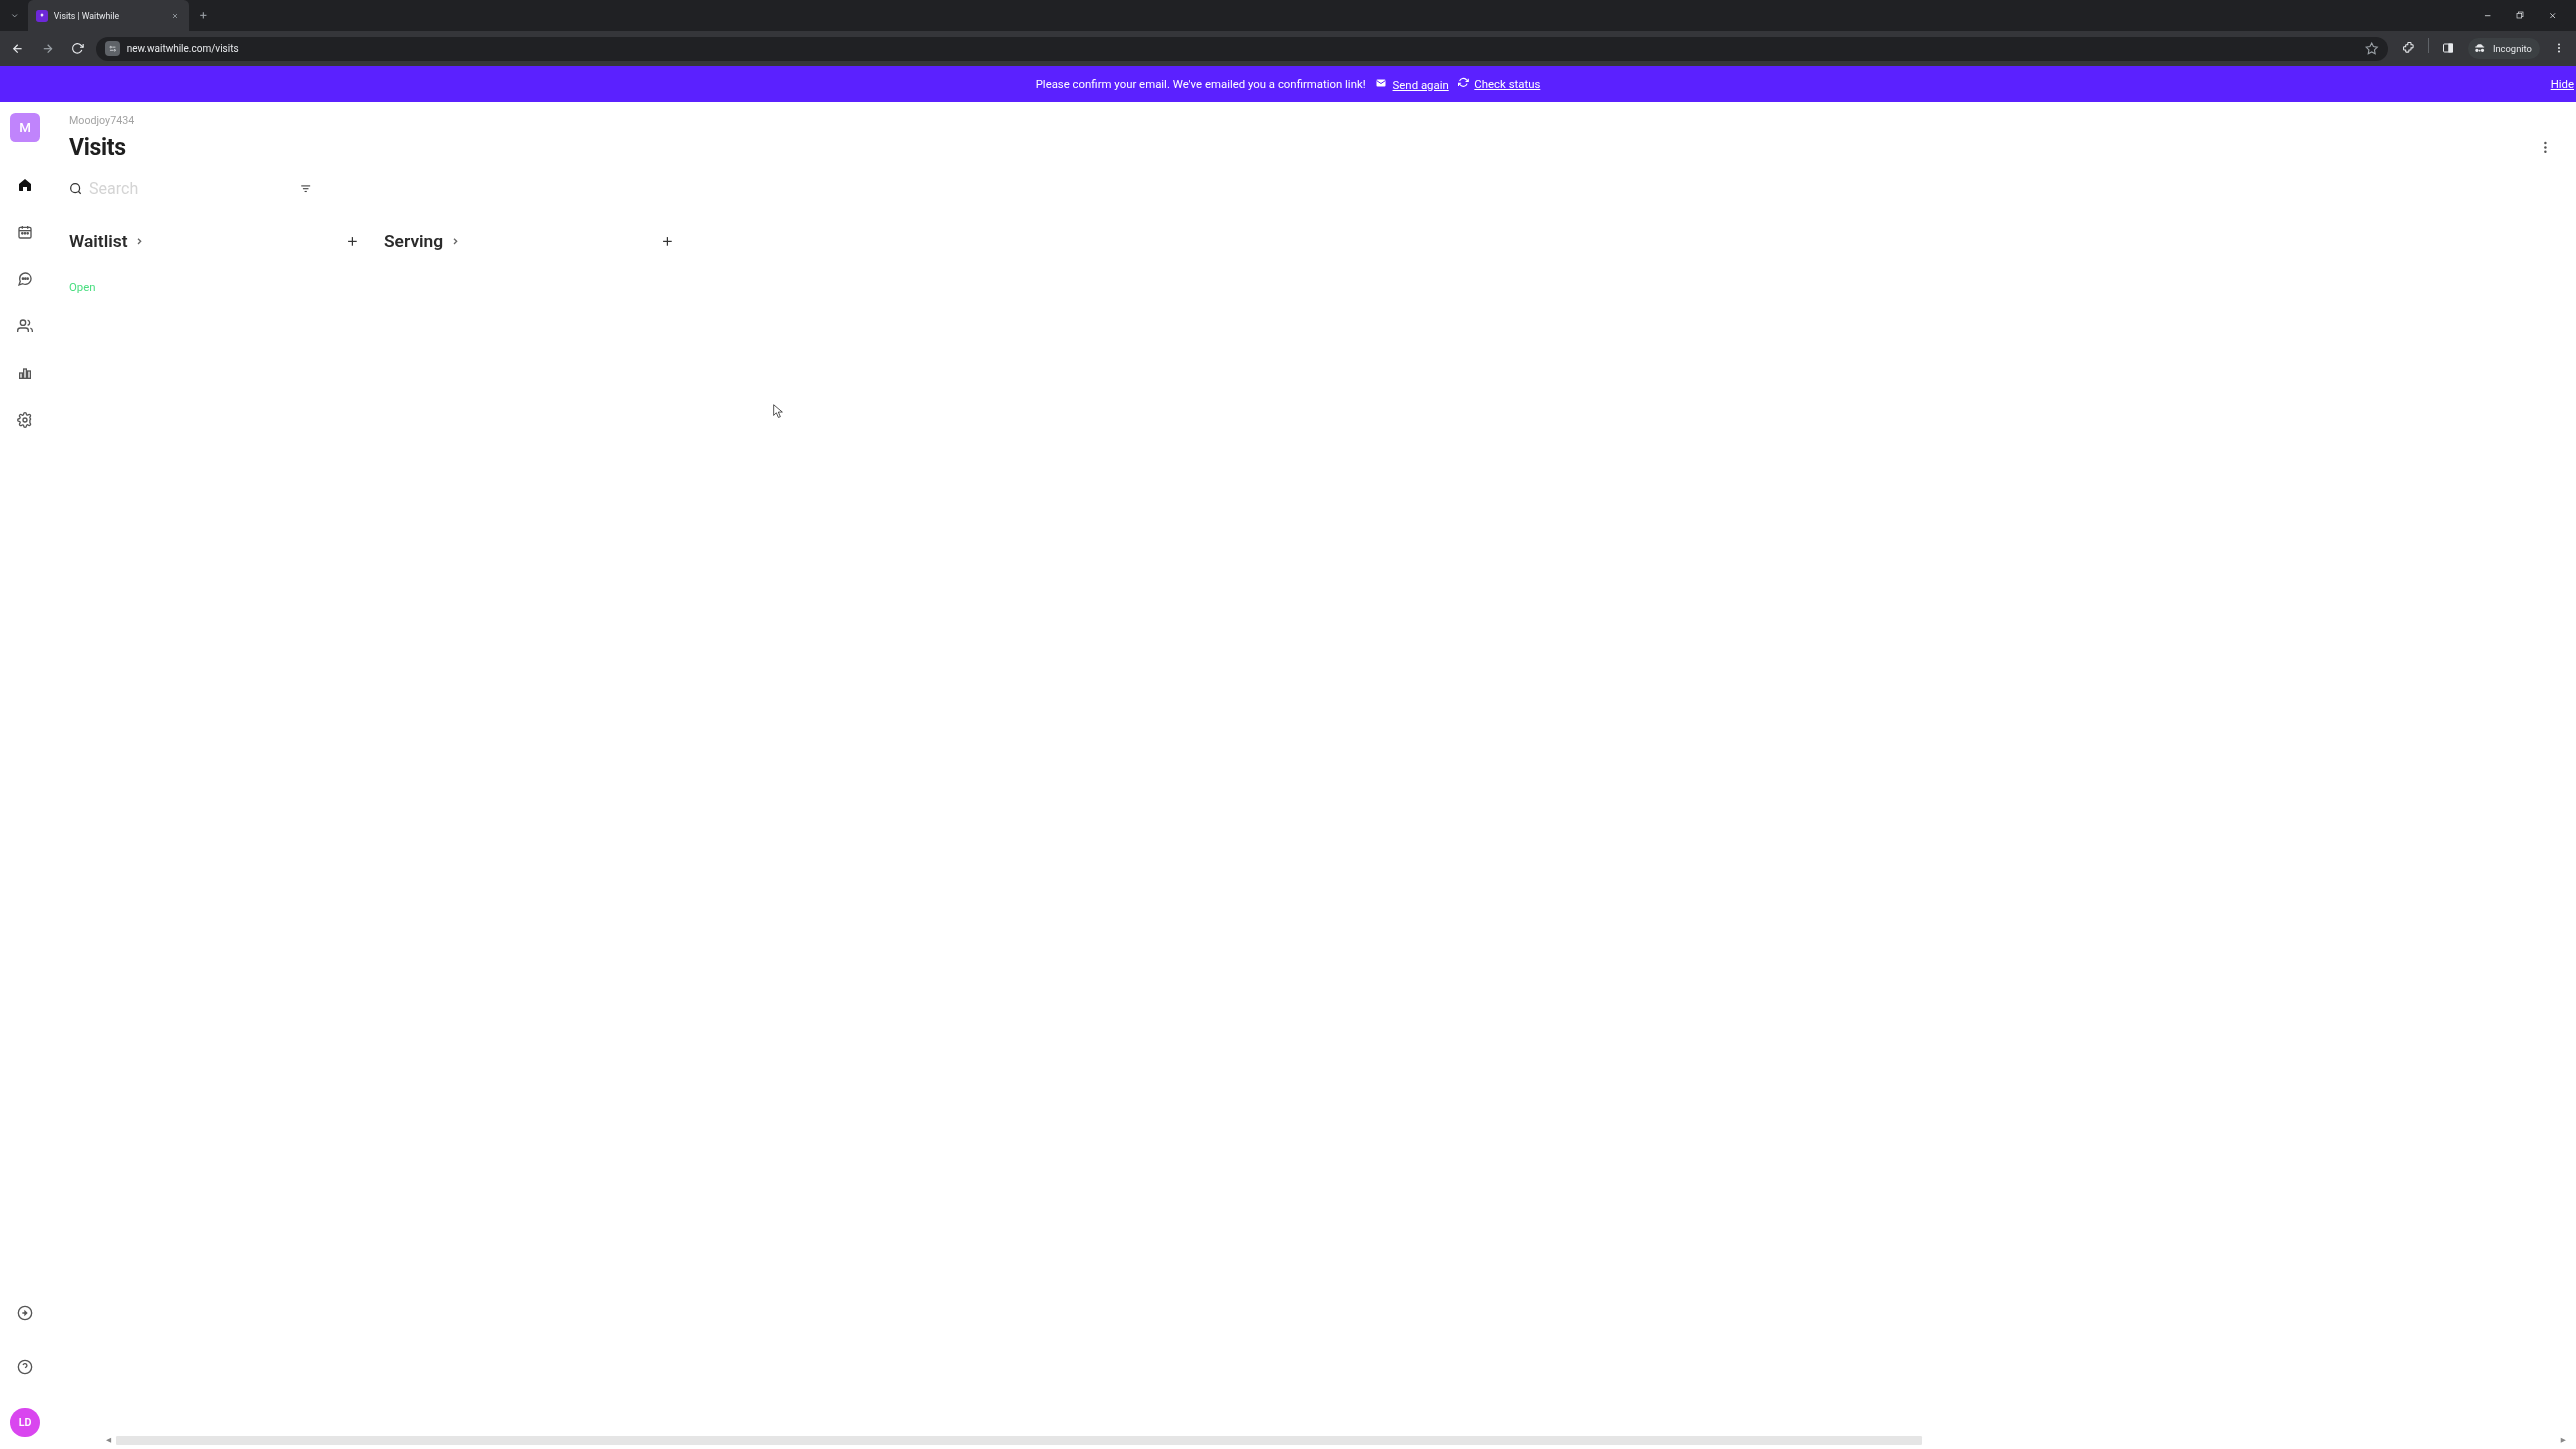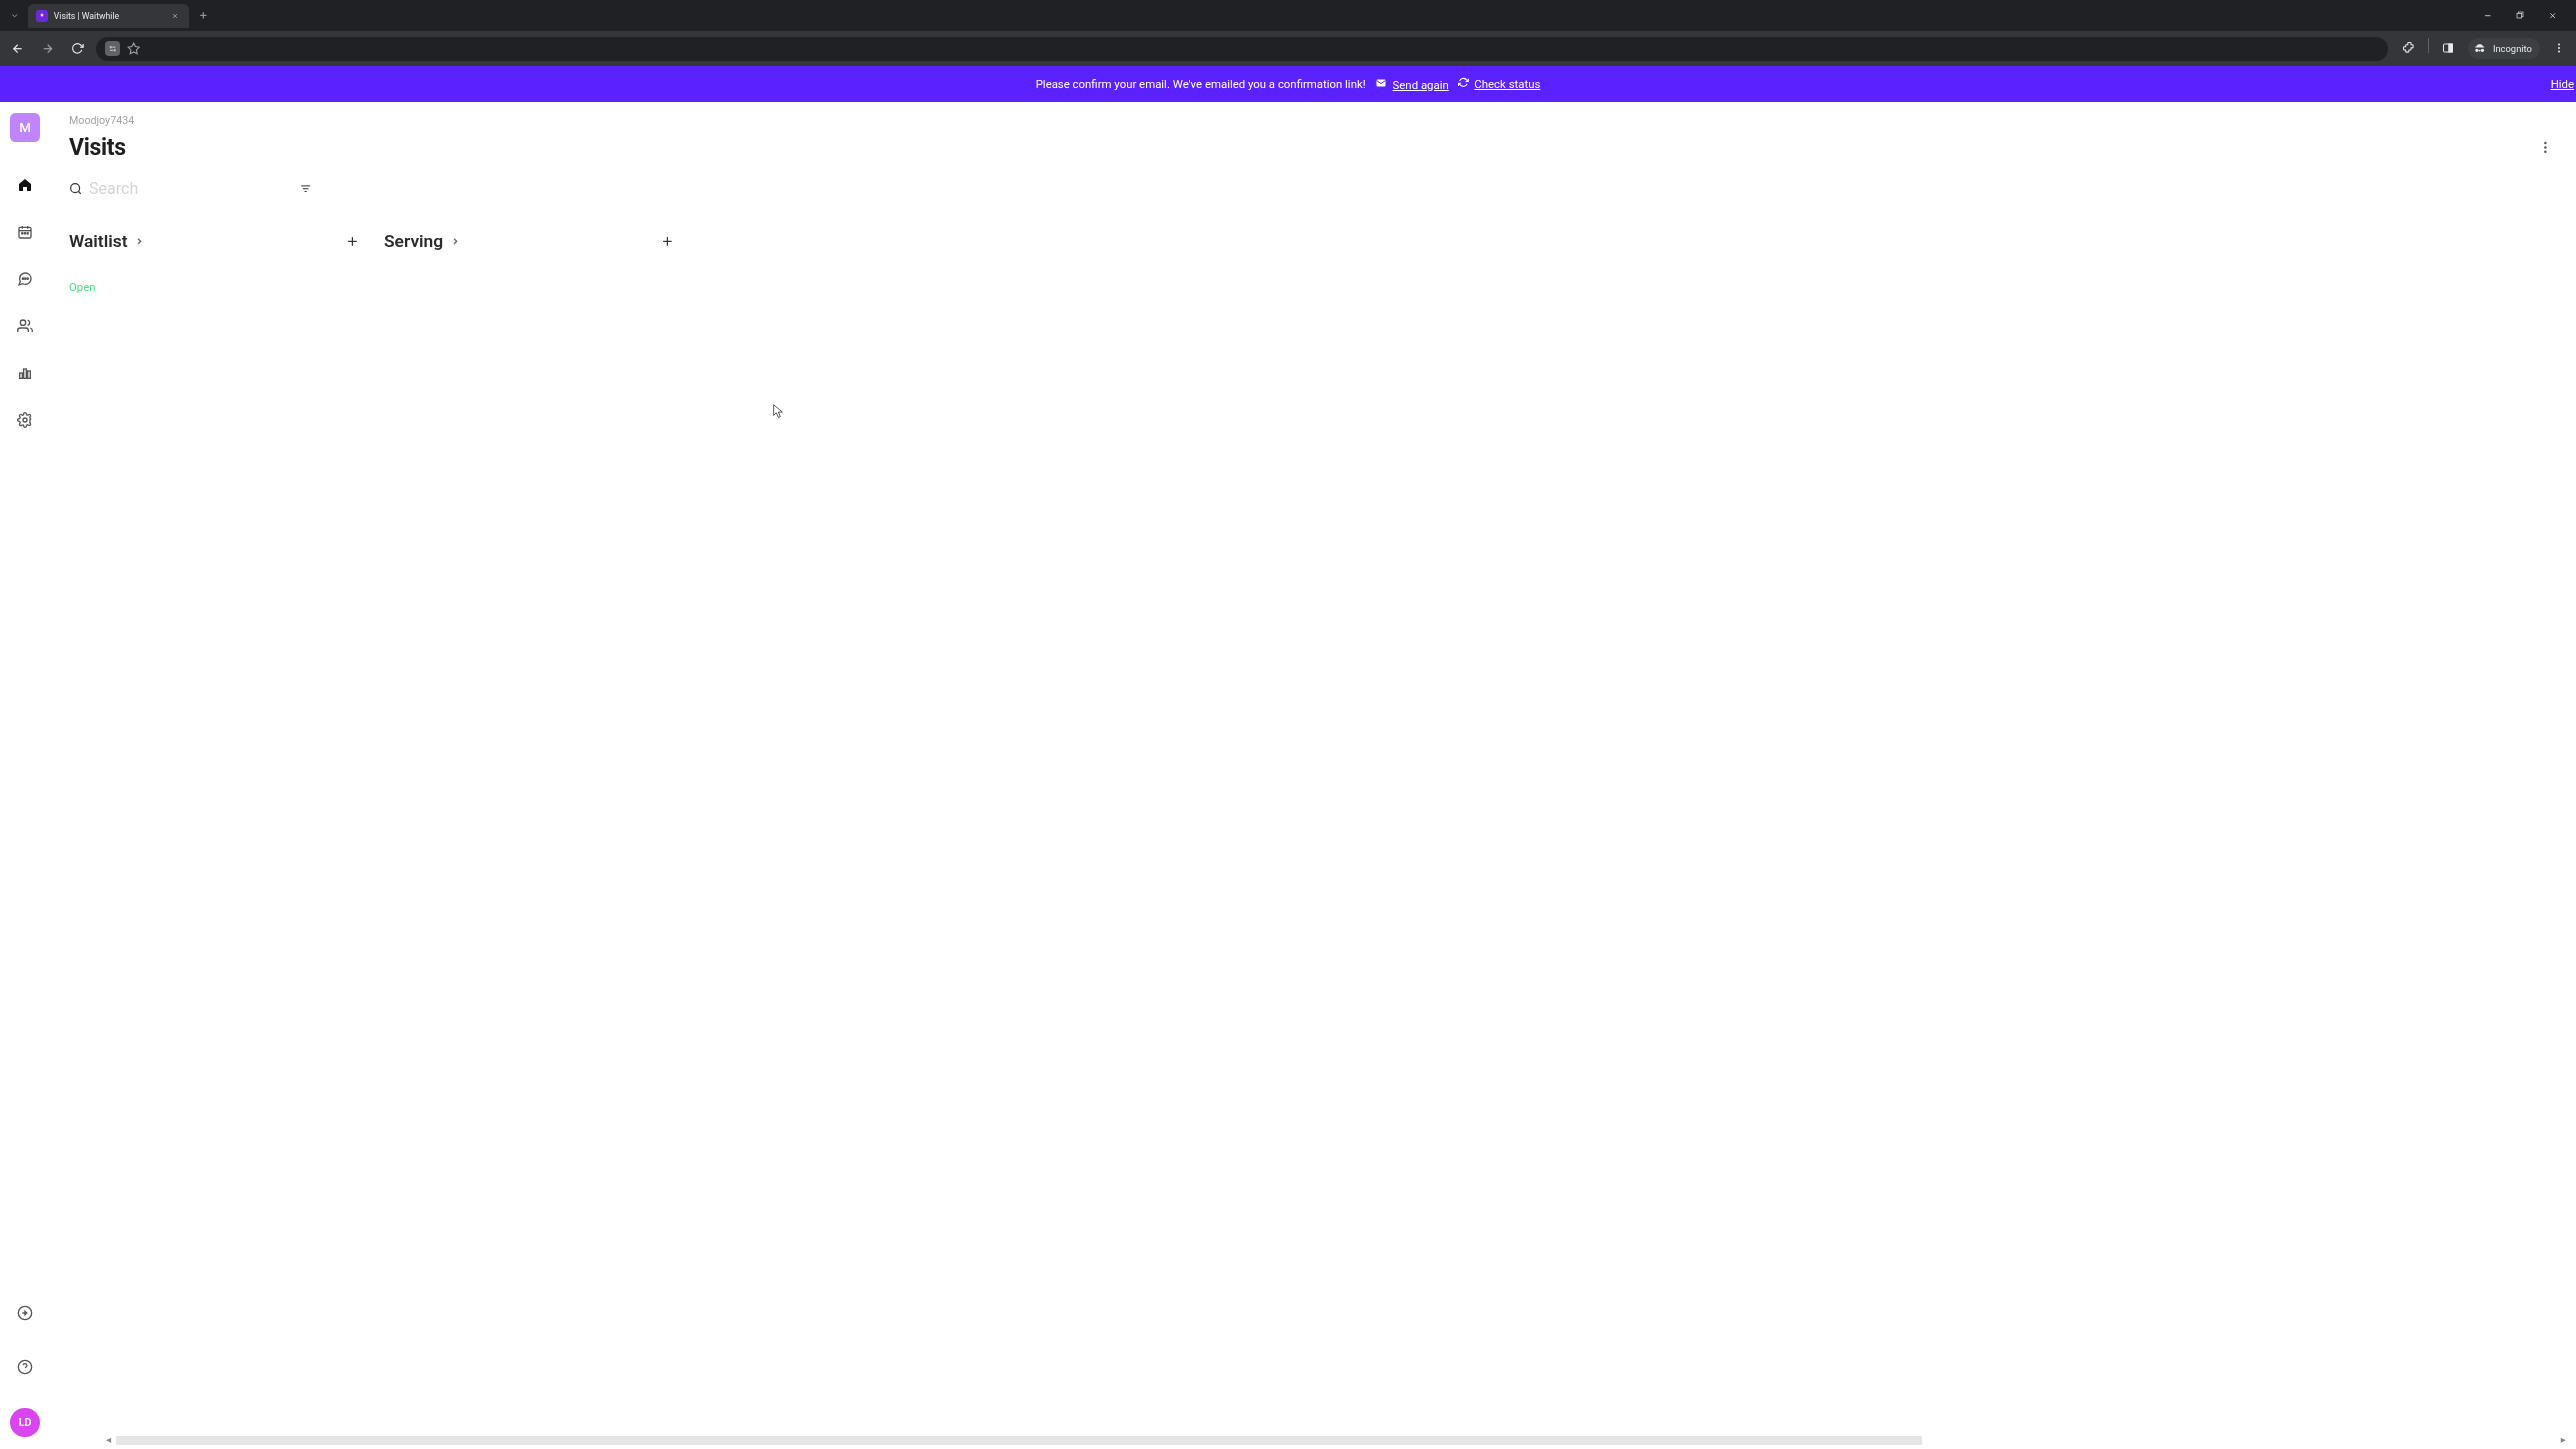--- a/index.html
+++ b/index.html
@@ -2,21 +2,21 @@
 <html style="font-size:10.7px"><head>
 <meta charset="utf-8">
 <style>
   * { margin: 0; padding: 0; box-sizing: border-box; font-family: -apple-system, BlinkMacSystemFont, "Segoe UI", Roboto, sans-serif; }
   html, body { width: 100%; height: 100%; background: #202124; overflow: hidden; }
 
   
   .browser-chrome { background: #202124; }
   .tab-strip { display: flex; align-items: center; height: 31px; padding: 0 5.4px; gap: 4px; }
   .tab-dropdown { width: 19px; height: 19px; display:flex; align-items:center; justify-content:center; color:#9aa0a6; cursor:pointer; border-radius:2.7px; }
-  .tab { display:flex; align-items:center; gap:5.4px; background:#35363a; color:#e8eaed; height:24px; padding:8px 8px; border-radius:5.4px 5.4px 0 0; min-width:161px; font-size:8.7px; }
+  .tab { display:flex; align-items:center; gap:5.4px; background:#35363a; color:#e8eaed; height:24px; padding:16px 8px; border-radius:5.4px 5.4px 0 0; min-width:161px; font-size:8.7px; }
   .tab .favicon { width:12px; height:12px; background:#6d28d9; border-radius:2.7px; display:flex; align-items:center; justify-content:center; }
   .tab .favicon svg { width:8px; height:8px; }
   .tab .tab-title { flex:1; white-space:nowrap; overflow:hidden; text-overflow:ellipsis; }
   .tab .tab-close { width:12px; height:12px; display:flex; align-items:center; justify-content:center; color:#9aa0a6; cursor:pointer; border-radius:50%; }
   .new-tab { width:19px; height:19px; display:flex; align-items:center; justify-content:center; color:#9aa0a6; cursor:pointer; border-radius:2.7px; }
   .window-controls { margin-left:auto; display:flex; gap:14.8px; padding-right:9.4px; }
   .window-controls div { width:17.4px; height:17.4px; display:flex; align-items:center; justify-content:center; color:#e8eaed; cursor:pointer; }
 
   .toolbar { display:flex; align-items:center; height:35px; padding:0 6.7px; gap:6.7px; background:#35363a; }
   .nav-btn { width:23px; height:23px; display:flex; align-items:center; justify-content:center; color:#9aa0a6; cursor:pointer; border-radius:50%; }
@@ -148,20 +148,21 @@
     </div>
     <div class="addr-bar">
       <span class="site-btn">
         <svg width="9.4" height="9.4" viewBox="0 0 24 24" fill="none" stroke="currentColor" stroke-width="2">
             <circle cx="7" cy="8" r="2"></circle>
             <line x1="11" y1="8" x2="19" y2="8"></line>
             <circle cx="17" cy="16" r="2"></circle>
             <line x1="5" y1="16" x2="13" y2="16"></line>
           </svg>
       </span>
+      <span class="url">new.waitwhile.com/visits</span>
       <span class="star">
         <svg width="13.4" height="13.4" viewBox="0 0 24 24" fill="none" stroke="currentColor" stroke-width="2">
             <polygon points="12 2 15.09 8.26 22 9.27 17 14.14 18.18 21.02 12 17.77 5.82 21.02 7 14.14 2 9.27 8.91 8.26 12 2"></polygon>
           </svg>
       </span>
     </div>
     <div class="toolbar-right">
       <div class="icon-btn">
         <svg width="12.7" height="12.7" viewBox="0 0 24 24" fill="none" stroke="currentColor" stroke-width="2">
             <path d="M20 7h-3V4a1 1 0 0 0-1-1h-4a1 1 0 0 0-1 1v3H8a1 1 0 0 0-1 1v3H4a1 1 0 0 0-1 1v4a1 1 0 0 0 1 1h3v3a1 1 0 0 0 1 1h4a1 1 0 0 0 1-1v-3h3a1 1 0 0 0 1-1v-3h3a1 1 0 0 0 1-1V8a1 1 0 0 0-1-1z" stroke-linejoin="round"></path>

